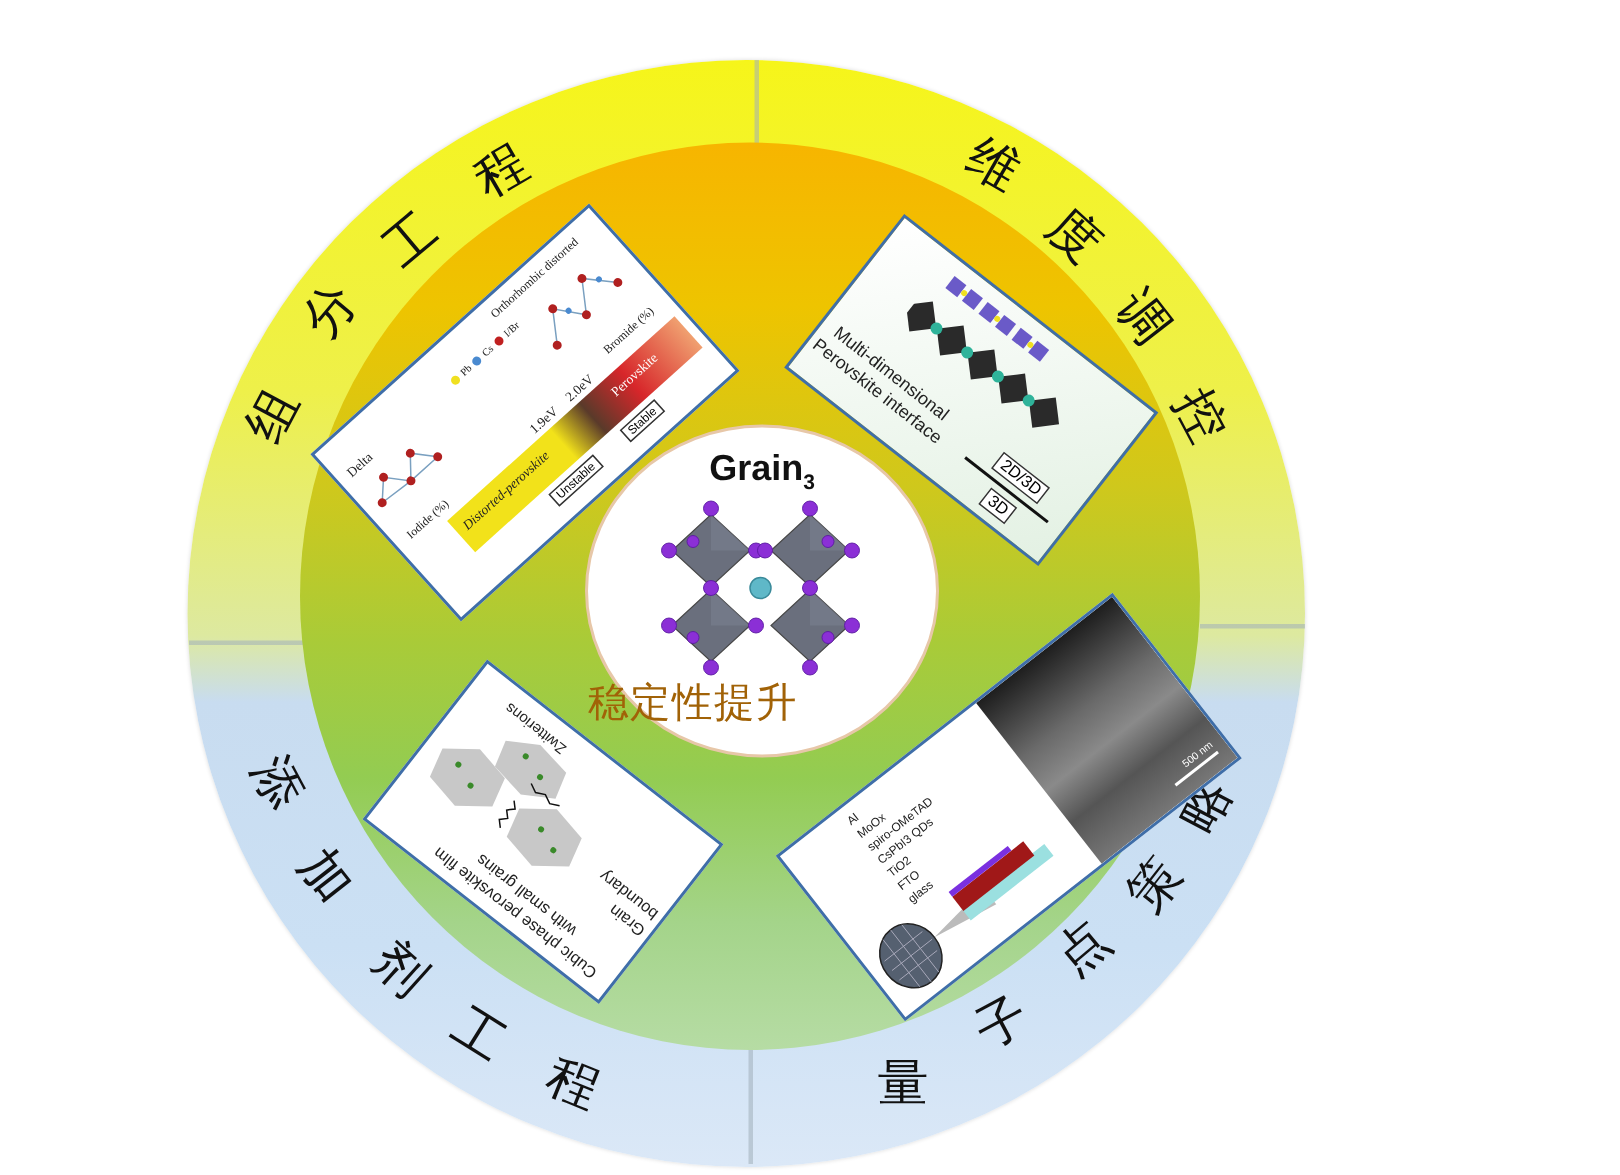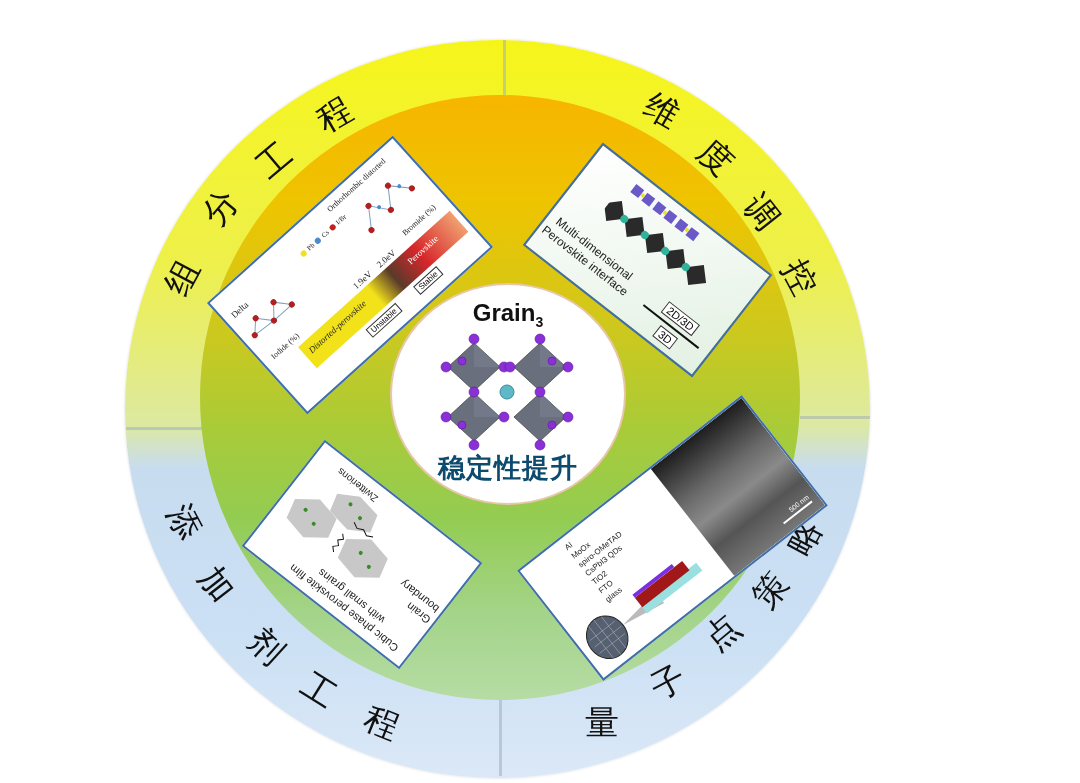--- a/index.html
+++ b/index.html
@@ -16,22 +16,22 @@
     .divider.h-left { left: 126px; top: 427px; width: 78px; height: 3px; }
     .divider.h-right { left: 800px; top: 416px; width: 70px; height: 3px; }
     .inner-disk { position: absolute; left: 200px; top: 95px; width: 600px; height: 605px;
       border-radius: 50%;
       background: linear-gradient(180deg, #f7b500 0%, #eec400 18%, #cfc81c 38%, #a9cb38 55%, #93cc52 70%, #a4d48a 86%, #b6dca4 100%); }
     .center-circle { position: absolute; left: 390px; top: 283px; width: 236px; height: 222px;
       border-radius: 50%; background: #ffffff; border: 2px solid #e7c7a8; box-sizing: border-box; }
     .formula { position: absolute; left: 0; width: 100%; top: 14px; text-align: center;
       font-family: "Liberation Sans", sans-serif; font-weight: bold; font-size: 24px; color: #111; }
     .formula sub { font-size: 14px; }
-    .center-title { position: absolute; left: 0; width: 100%; top: 165px; text-align: center;
-      font-weight: bold; font-size: 27px; color: #0c4a6e; letter-spacing: 1px; }
+    .center-title { position: absolute; left: 0; width: 100%; top: 165px; text-align: left;
+      font-weight: normal; font-size: 27px; color: #a16207; letter-spacing: 1px; }
     .crystal { position: absolute; left: 48px; top: 48px; width: 136px; height: 118px; }
     .ring-char { position: absolute; width: 44px; height: 44px; line-height: 44px; text-align: center;
       font-family: "DejaVu Serif", serif; font-size: 34px; color: #111; }
     .panel { position: absolute; background: #ffffff; border: 2px solid #3f6ea8; box-sizing: border-box;
       overflow: hidden; }
     .panel-comp { left: 225px; top: 200px; width: 250px; height: 150px; transform: rotate(-42deg); }
     .panel-dim { left: 540px; top: 195px; width: 215px; height: 130px; transform: rotate(38deg);
       background: linear-gradient(135deg, #ffffff, #e3f1e3); }
     .panel-add { left: 262px; top: 487px; width: 200px; height: 135px; transform: rotate(-142deg); }
     .panel-qd  { left: 530px; top: 468px; width: 285px; height: 140px; transform: rotate(-38deg); }

